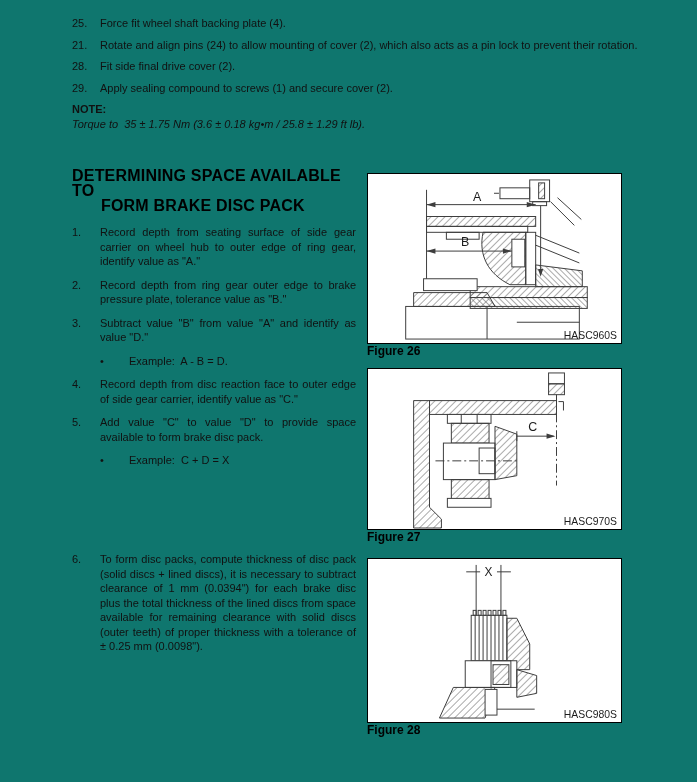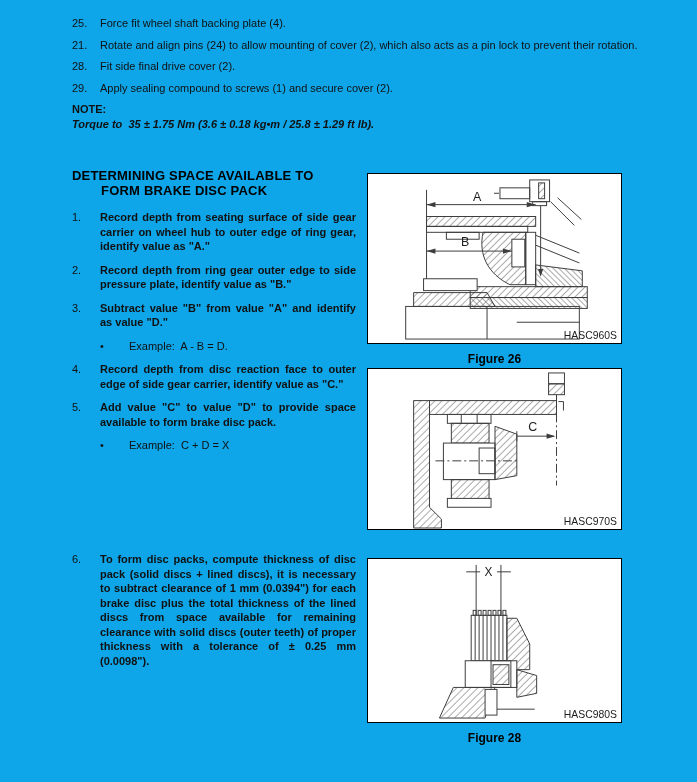--- a/index.html
+++ b/index.html
@@ -1,45 +1,45 @@
 <!DOCTYPE html>
 <html><head>
 <meta charset="utf-8">
 <style>
   html,body{margin:0;padding:0;background:#e8e8e8;}
   .page{
-    position:relative;width:697px;height:782px;background:#0ea5e9;
+    position:relative;width:697px;height:782px;background:#0f766e;
     font-family:"Liberation Sans",sans-serif;color:#111;margin:0 auto;
     overflow:hidden;
   }
   
   .li{display:flex;font-size:11px;line-height:14.5px;margin-bottom:7px;}
   .num{width:28px;flex:none;}
   .txt{flex:1;}
-  .just .txt{text-align:justify;font-weight:bold;}
+  .just .txt{text-align:justify;}
   
   .top-list{position:absolute;left:72px;top:16px;width:586px;}
   .note-row{margin-top:2px;flex-direction:column;}
   .note-label{font-weight:bold;width:52px;flex:none;}
-  .note-text{flex:1;font-style:italic;white-space:pre-wrap;font-weight:bold;}
+  .note-text{flex:1;font-style:italic;white-space:pre-wrap;}
   
   .left-col{position:absolute;left:72px;top:168px;width:284px;}
-  .heading{font-size:13px;font-weight:bold;line-height:15px;margin:0 0 12px 0;color:#000;letter-spacing:.2px;}
+  .heading{font-size:16px;font-weight:bold;line-height:15px;margin:0 0 12px 0;color:#000;letter-spacing:.2px;}
   .heading span{display:block;}
   .h-line2{padding-left:29px;}
   .left-col .li{margin-bottom:9px;}
   .bullet-row{display:flex;padding-left:28px;font-size:11px;line-height:14.5px;margin-bottom:9px;}
   .bullet{width:29px;flex:none;}
   .bullet-text{white-space:pre-wrap;text-align:right;}
   .item6{position:absolute;left:72px;top:552px;width:284px;}
   
   .fig{position:absolute;left:367px;width:255px;margin:0;}
   .figbox{border:1.5px solid #000;background:#fff;box-sizing:border-box;width:255px;}
   .figbox svg{display:block;width:100%;height:100%;}
-  .figcaption{font-weight:bold;font-size:12px;margin-top:8px;color:#000;text-align:center;}
+  .figcaption{font-weight:bold;font-size:12px;margin-top:0;color:#000;}
   .f26 .figbox{height:171px;}
   .f27 .figbox{height:162px;}
   .f28 .figbox{height:165px;}
 </style>
 </head>
 <body>
 
 <div class="page">
 
   <section class="top-list">
@@ -71,21 +71,21 @@
       <span class="h-line1">DETERMINING SPACE AVAILABLE TO</span>
       <span class="h-line2">FORM BRAKE DISC PACK</span>
     </h2>
 
     <div class="li just">
       <span class="num">1.</span>
       <span class="txt">Record depth from seating surface of side gear carrier on wheel hub to outer edge of ring gear, identify value as "A."</span>
     </div>
     <div class="li just">
       <span class="num">2.</span>
-      <span class="txt">Record depth from ring gear outer edge to side pressure plate, identify value as "B."</span>
+      <span class="txt">Record depth from ring gear outer edge to brake pressure plate, tolerance value as "B."</span>
     </div>
     <div class="li just">
       <span class="num">3.</span>
       <span class="txt">Subtract value "B" from value "A" and identify as value "D."</span>
     </div>
     <div class="bullet-row">
       <span class="bullet">•</span>
       <span class="bullet-text">Example:  A - B = D.</span>
     </div>
     <div class="li just">
@@ -195,20 +195,21 @@
           <line x1="150" y1="68" x2="187" y2="68"></line>
           <line x1="150" y1="63" x2="150" y2="73"></line>
         </g>
         <g fill="#3d3d3d" stroke="none">
           <polygon points="189,68 180,65.4 180,70.6"></polygon>
         </g>
         <text x="166" y="63" text-anchor="middle" font-size="12.5" fill="#1c1c1c">C</text>
         <text x="251" y="158" text-anchor="end" font-size="10.5" fill="#1c1c1c">HASC970S</text>
       </svg>
     </div>
+    <figcaption class="figcaption">Figure 27</figcaption>
   </figure>
 
   <figure class="fig f28" style="top:558px">
     <div class="figbox">
       <svg viewBox="0 0 255 165" preserveAspectRatio="none">
         <defs>
           <pattern id="h28" width="5" height="5" patternUnits="userSpaceOnUse" patternTransform="rotate(45)">
             <line x1="0" y1="0" x2="0" y2="5" stroke="#565656" stroke-width="1"></line>
           </pattern>
         </defs>

